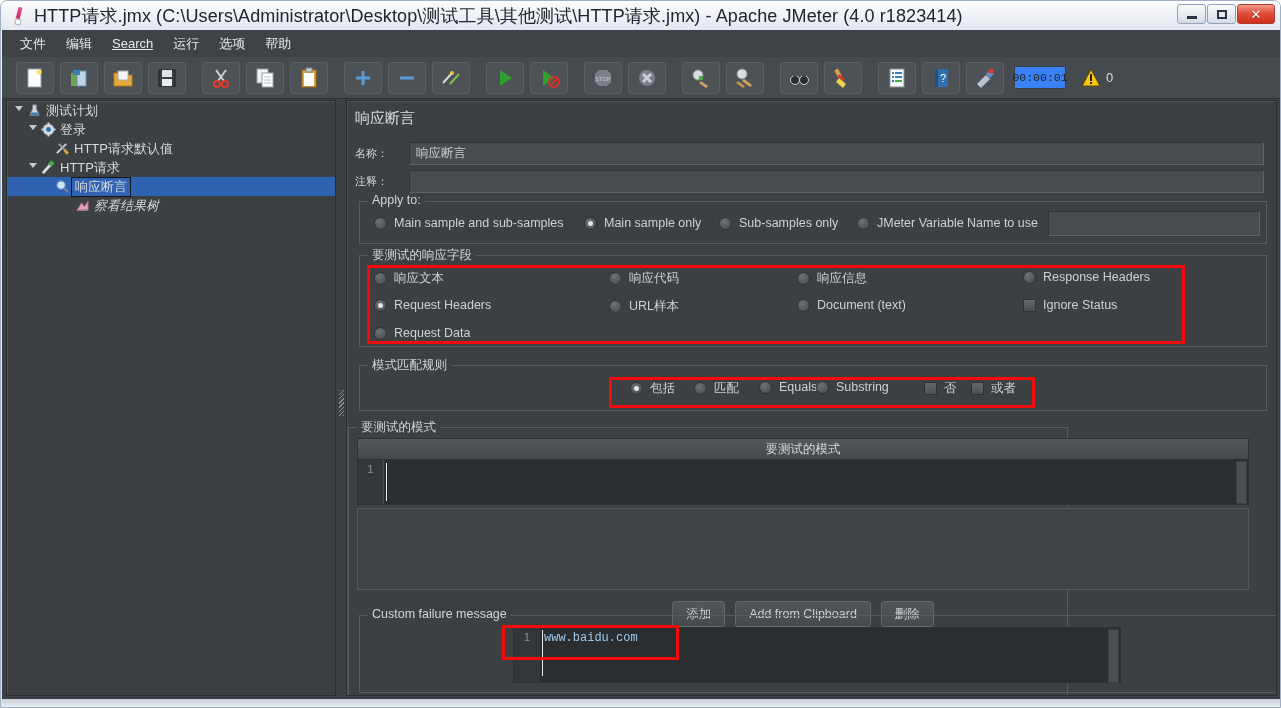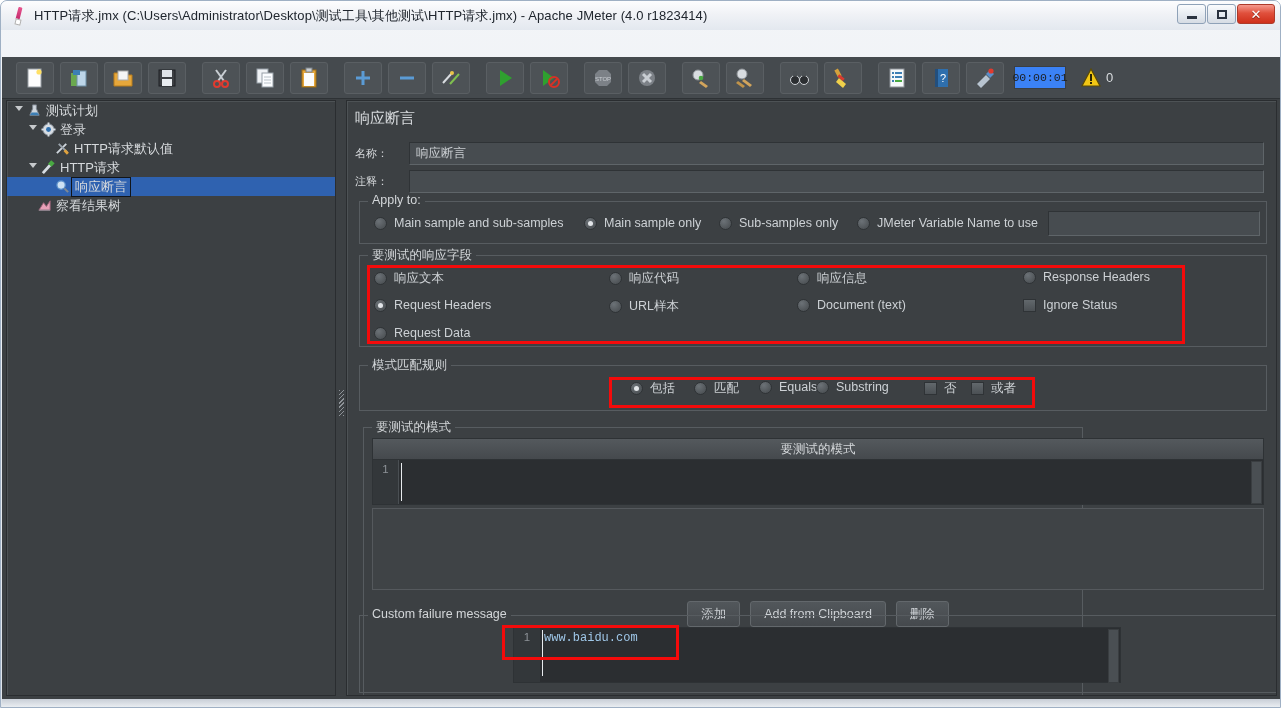--- a/index.html
+++ b/index.html
@@ -36,21 +36,21 @@
     position:absolute; left:9px; top:2px; width:4px; height:13px;
     background:linear-gradient(180deg,#e8568f,#c1266a);
     transform:rotate(14deg); border-radius:1px;
   }
   #app-icon .pen-tip{
     position:absolute; left:7px; top:14px; width:6px; height:6px;
     background:#ffffff; border:1px solid #b0b0b0;
     transform:rotate(14deg);
   }
   #title-text {
-    font-size:13px; color:#20262e; white-space:nowrap;
+    font-size:18px; color:#20262e; white-space:nowrap;
     letter-spacing:0.1px; padding-top:1px;
   }
   #win-btns { position:absolute; right:7px; top:3px; display:flex; gap:1px; }
   .wbtn {
     width:29px; height:20px;
     border:1px solid #8fa2b8; border-radius:3px;
     background: linear-gradient(180deg,#fbfcfd 0%, #e7ecf2 50%, #d6dce4 100%);
     display:flex; align-items:center; justify-content:center;
     position:relative;
   }
@@ -267,20 +267,28 @@
         </div>
       <div class="wbtn">
           <div class="max-g"></div>
         </div>
       <div class="wbtn close">
           <span class="x-g">✕</span>
         </div>
     </div>
   </div>
 
+  <div id="menubar">
+    <div class="menu-item"><span>文件</span></div>
+    <div class="menu-item"><span>编辑</span></div>
+    <div class="menu-item"><span class="mn">Search</span></div>
+    <div class="menu-item"><span>运行</span></div>
+    <div class="menu-item"><span>选项</span></div>
+    <div class="menu-item"><span>帮助</span></div>
+  </div>
 
   <div id="toolbar">
 
     <div class="tb-btn">
       <svg class="tb-ico" viewBox="0 0 22 22">
         <rect x="4" y="2" width="13" height="18" fill="#fdfdfd" stroke="#9aa0a6"></rect>
         <circle cx="15" cy="5" r="2.6" fill="#ffe066"></circle>
       </svg>
     </div>
     <div class="tb-btn">
@@ -514,21 +522,21 @@
         <div class="tw"></div>
         <div class="ticon">
           <svg width="15" height="15" viewBox="0 0 16 16">
             <circle cx="6.5" cy="6.5" r="4.5" fill="#cfe2f3" stroke="#5b8fc9" stroke-width="1.4"></circle>
             <line x1="10" y1="10" x2="14" y2="14" stroke="#7f8891" stroke-width="2.2"></line>
           </svg>
         </div>
         <div class="tlabel boxed">响应断言</div>
       </div>
 
-      <div class="tree-row" style="padding-left:16px;">
+      <div class="tree-row" style="padding-left:54px;font-style:italic;">
         <div class="tw"></div>
         <div class="ticon">
           <svg width="15" height="15" viewBox="0 0 16 16">
             <polygon points="2,13 7,5 10,9 14,3 14,13" fill="#e8a0b8" stroke="#9b6278"></polygon>
             <line x1="2" y1="13" x2="14" y2="13" stroke="#8d9297"></line>
           </svg>
         </div>
         <div class="tlabel">察看结果树</div>
       </div>
     </div>
@@ -648,21 +656,21 @@
           <span>否</span>
         </div>
         <div class="opt" style="position:absolute; left:611px; top:14px;">
           <span class="check"></span>
           <span>或者</span>
         </div>
       </div>
 
       <div class="hl" style="left:262px; top:276px; width:426px; height:31px;"></div>
 
-      <div class="group" style="left:16px; top:326px; width:720px; height:274px;">
+      <div class="group" style="left:1px; top:326px; width:720px; height:274px;">
         <div class="gtitle">要测试的模式</div>
 
         <div class="tbl-head" style="left:8px; top:10px; width:892px;">
           <span>要测试的模式</span>
         </div>
 
         <div class="tbl-body" style="left:8px; top:32px; width:892px; height:45px;">
           <div class="gutter">1</div>
           <div class="cellarea">
             <div class="caret"></div>

